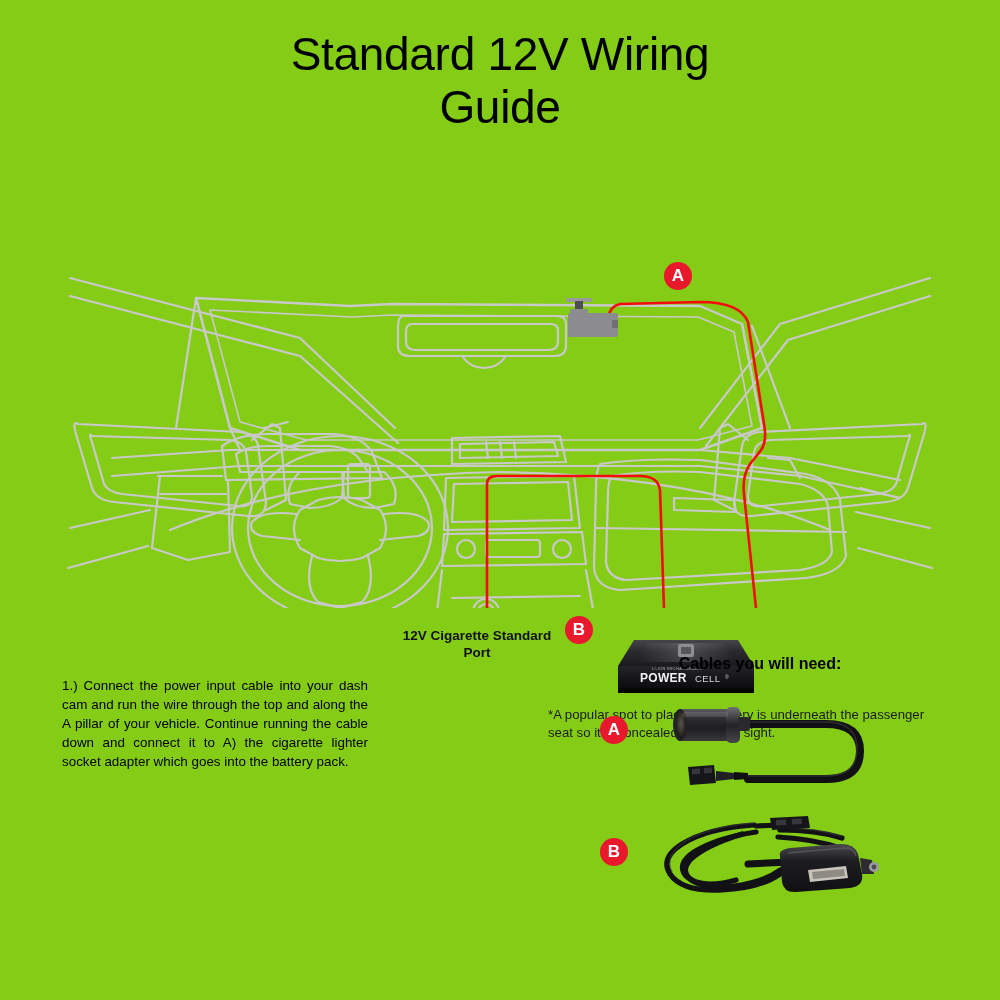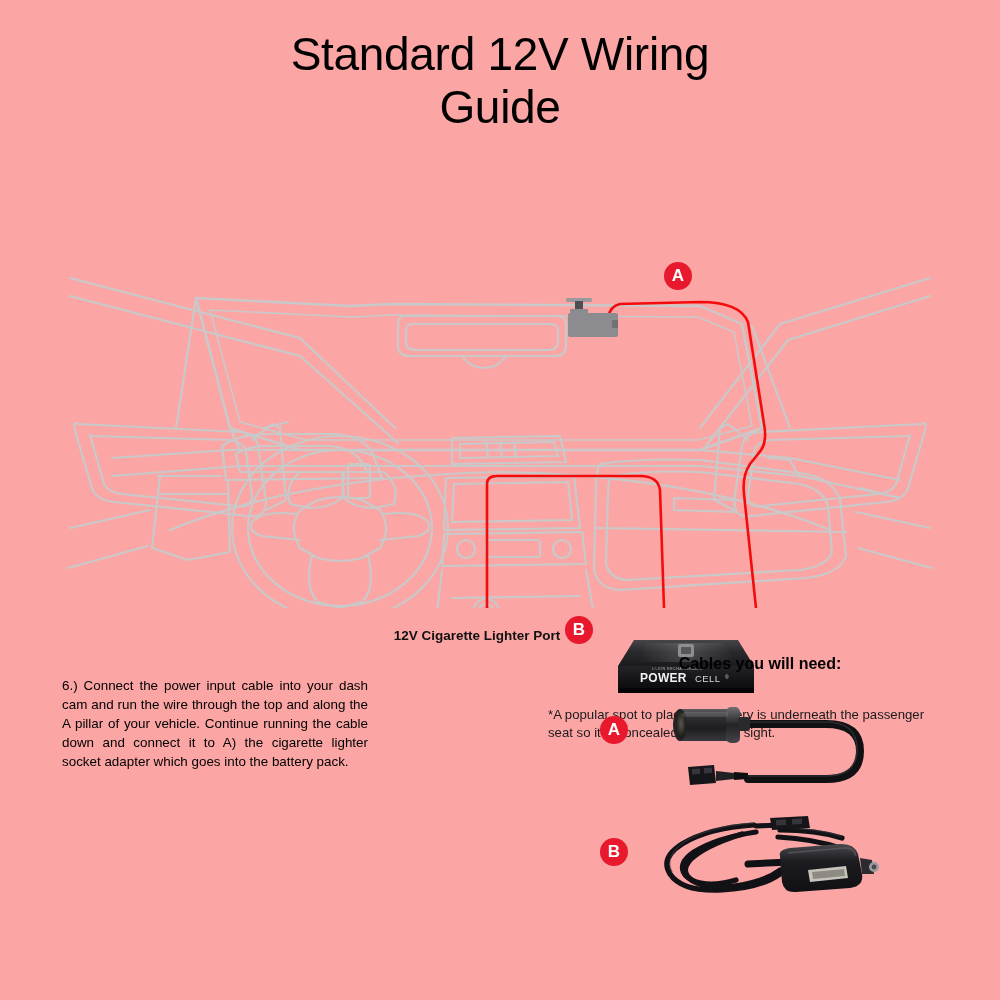--- a/index.html
+++ b/index.html
@@ -9,21 +9,21 @@
     background: #ffffff;
   }
   body {
     font-family: "Liberation Sans", sans-serif;
     color: #000000;
   }
   #page {
     position: relative;
     width: 1000px;
     height: 1000px;
-    background: #fca5a5;
+    background: #84cc16;
     overflow: hidden;
   }
 
   
   #title {
     position: absolute;
     left: 230px;
     top: 28px;
     width: 540px;
     text-align: center;
@@ -279,21 +279,21 @@
       <rect x="14" y="2" width="26" height="4" rx="1.5" fill="#9a9a9e"></rect>
       <rect x="23" y="5" width="8" height="9" fill="#4d4d52"></rect>
       <rect x="18" y="13" width="18" height="4" rx="1" fill="#8c8c90"></rect>
       <rect x="16" y="17" width="50" height="24" rx="2" fill="#8c8c90"></rect>
       <rect x="60" y="24" width="6" height="8" rx="1" fill="#6f6f74"></rect>
     </svg>
 
     <div class="marker" id="marker-a-diagram">A</div>
     <div class="marker" id="marker-b-diagram">B</div>
 
-    <div id="port-label">12V Cigarette Lighter Port</div>
+    <div id="port-label">12V Cigarette Standard Port</div>
 
     <svg id="battery" viewBox="0 0 148 62">
       <defs>
         <linearGradient id="btop" x1="0" y1="0" x2="0" y2="1">
           <stop offset="0%" stop-color="#45454a"></stop>
           <stop offset="45%" stop-color="#2a2a2e"></stop>
           <stop offset="100%" stop-color="#1a1a1d"></stop>
         </linearGradient>
         <linearGradient id="bfront" x1="0" y1="0" x2="0" y2="1">
           <stop offset="0%" stop-color="#242428"></stop>
@@ -320,21 +320,21 @@
       <text x="40" y="33.5" font-family="Liberation Sans, sans-serif" font-size="3.6" fill="#b9b9bd" letter-spacing="0.5">LI-ION RECHARGEABLE</text>
       <text x="28" y="46" font-family="Liberation Sans, sans-serif" font-size="12" font-weight="700" fill="#f2f2f4" letter-spacing="0.3">POWER</text>
       <text x="83" y="46" font-family="Liberation Sans, sans-serif" font-size="9.5" font-weight="400" fill="#d8d8dc" letter-spacing="0.4">CELL</text>
       <text x="113" y="43" font-family="Liberation Sans, sans-serif" font-size="5" fill="#d0d0d4">®</text>
     </svg>
 
     <div id="footnote">*A popular spot to place the battery is underneath the passenger seat so it is concealed and out of sight.</div>
   </div>
 
   <div id="instructions">
-    <p>6.) Connect the power input cable into your dash cam and run the wire through the top and along the A pillar of your vehicle. Continue running the cable down and connect it to A) the cigarette lighter socket adapter which goes into the battery pack.</p>
+    <p>1.) Connect the power input cable into your dash cam and run the wire through the top and along the A pillar of your vehicle. Continue running the cable down and connect it to A) the cigarette lighter socket adapter which goes into the battery pack.</p>
   </div>
 
   <div id="cables-heading">Cables you will need:</div>
 
   <div class="marker" id="marker-a-cable">A</div>
   <div class="marker" id="marker-b-cable">B</div>
 
   <svg id="cable-a-art" viewBox="0 0 250 105">
     <defs>
       <linearGradient id="sockBody" x1="0" y1="0" x2="0" y2="1">

